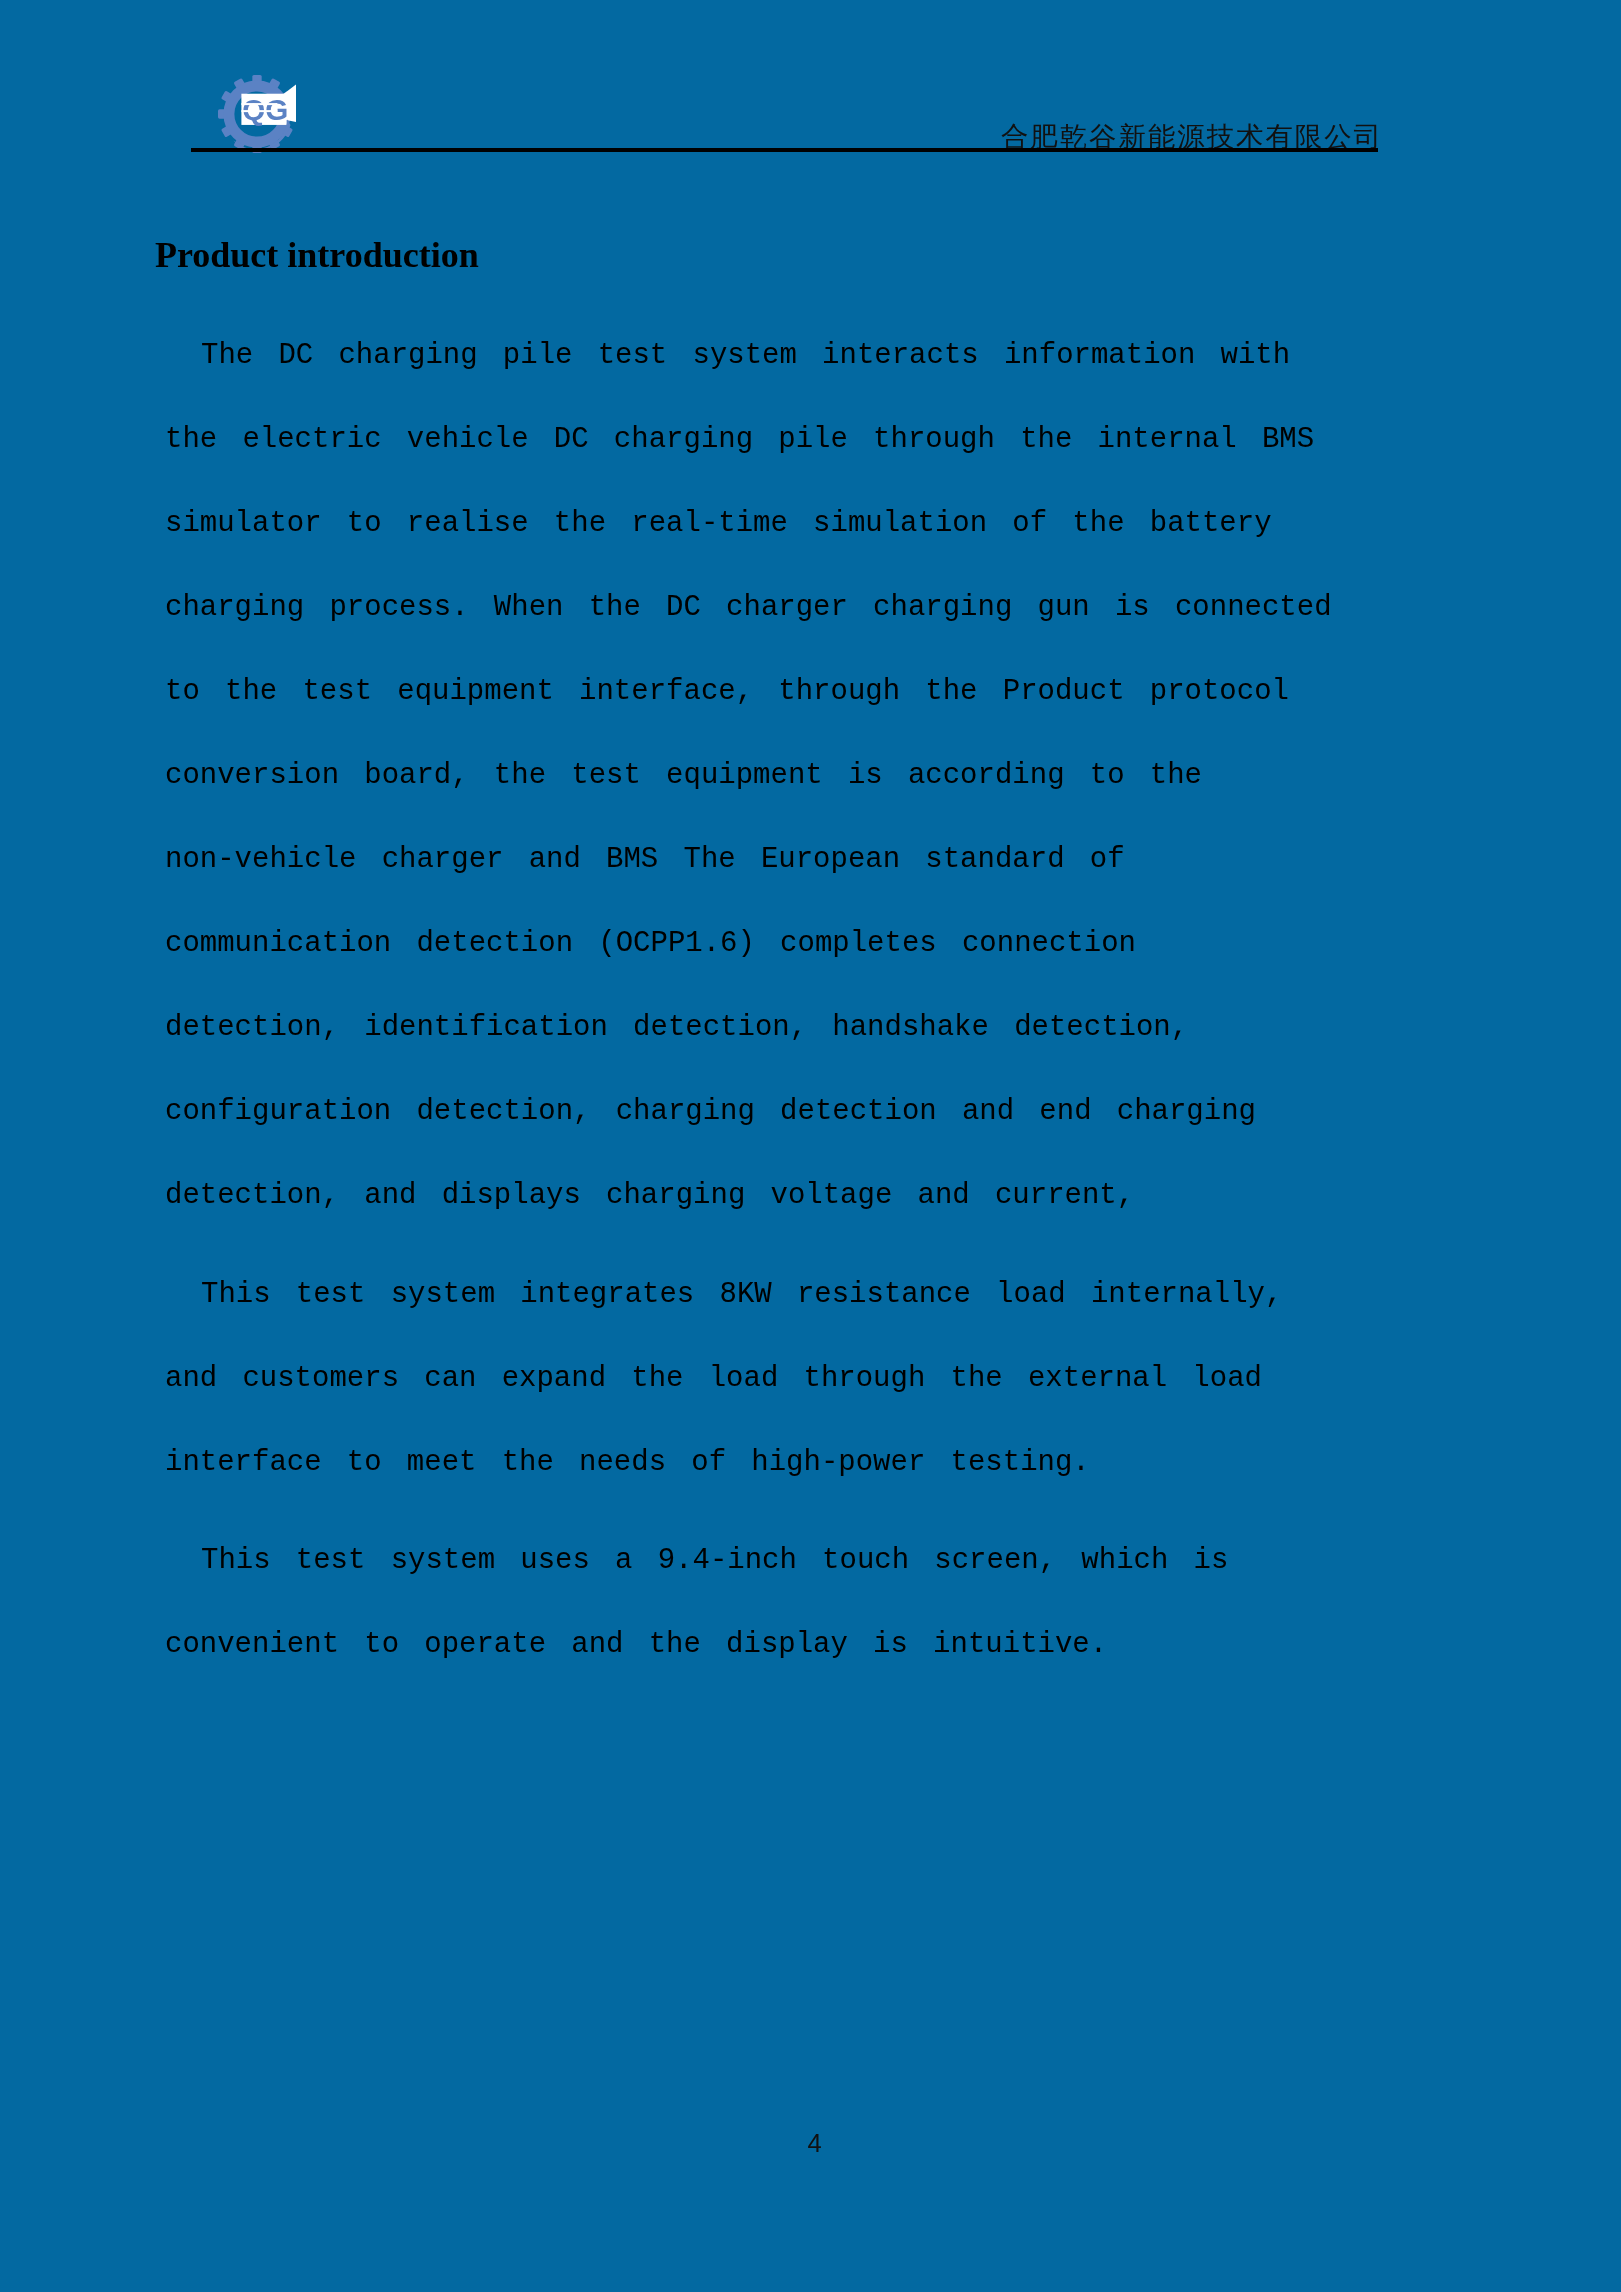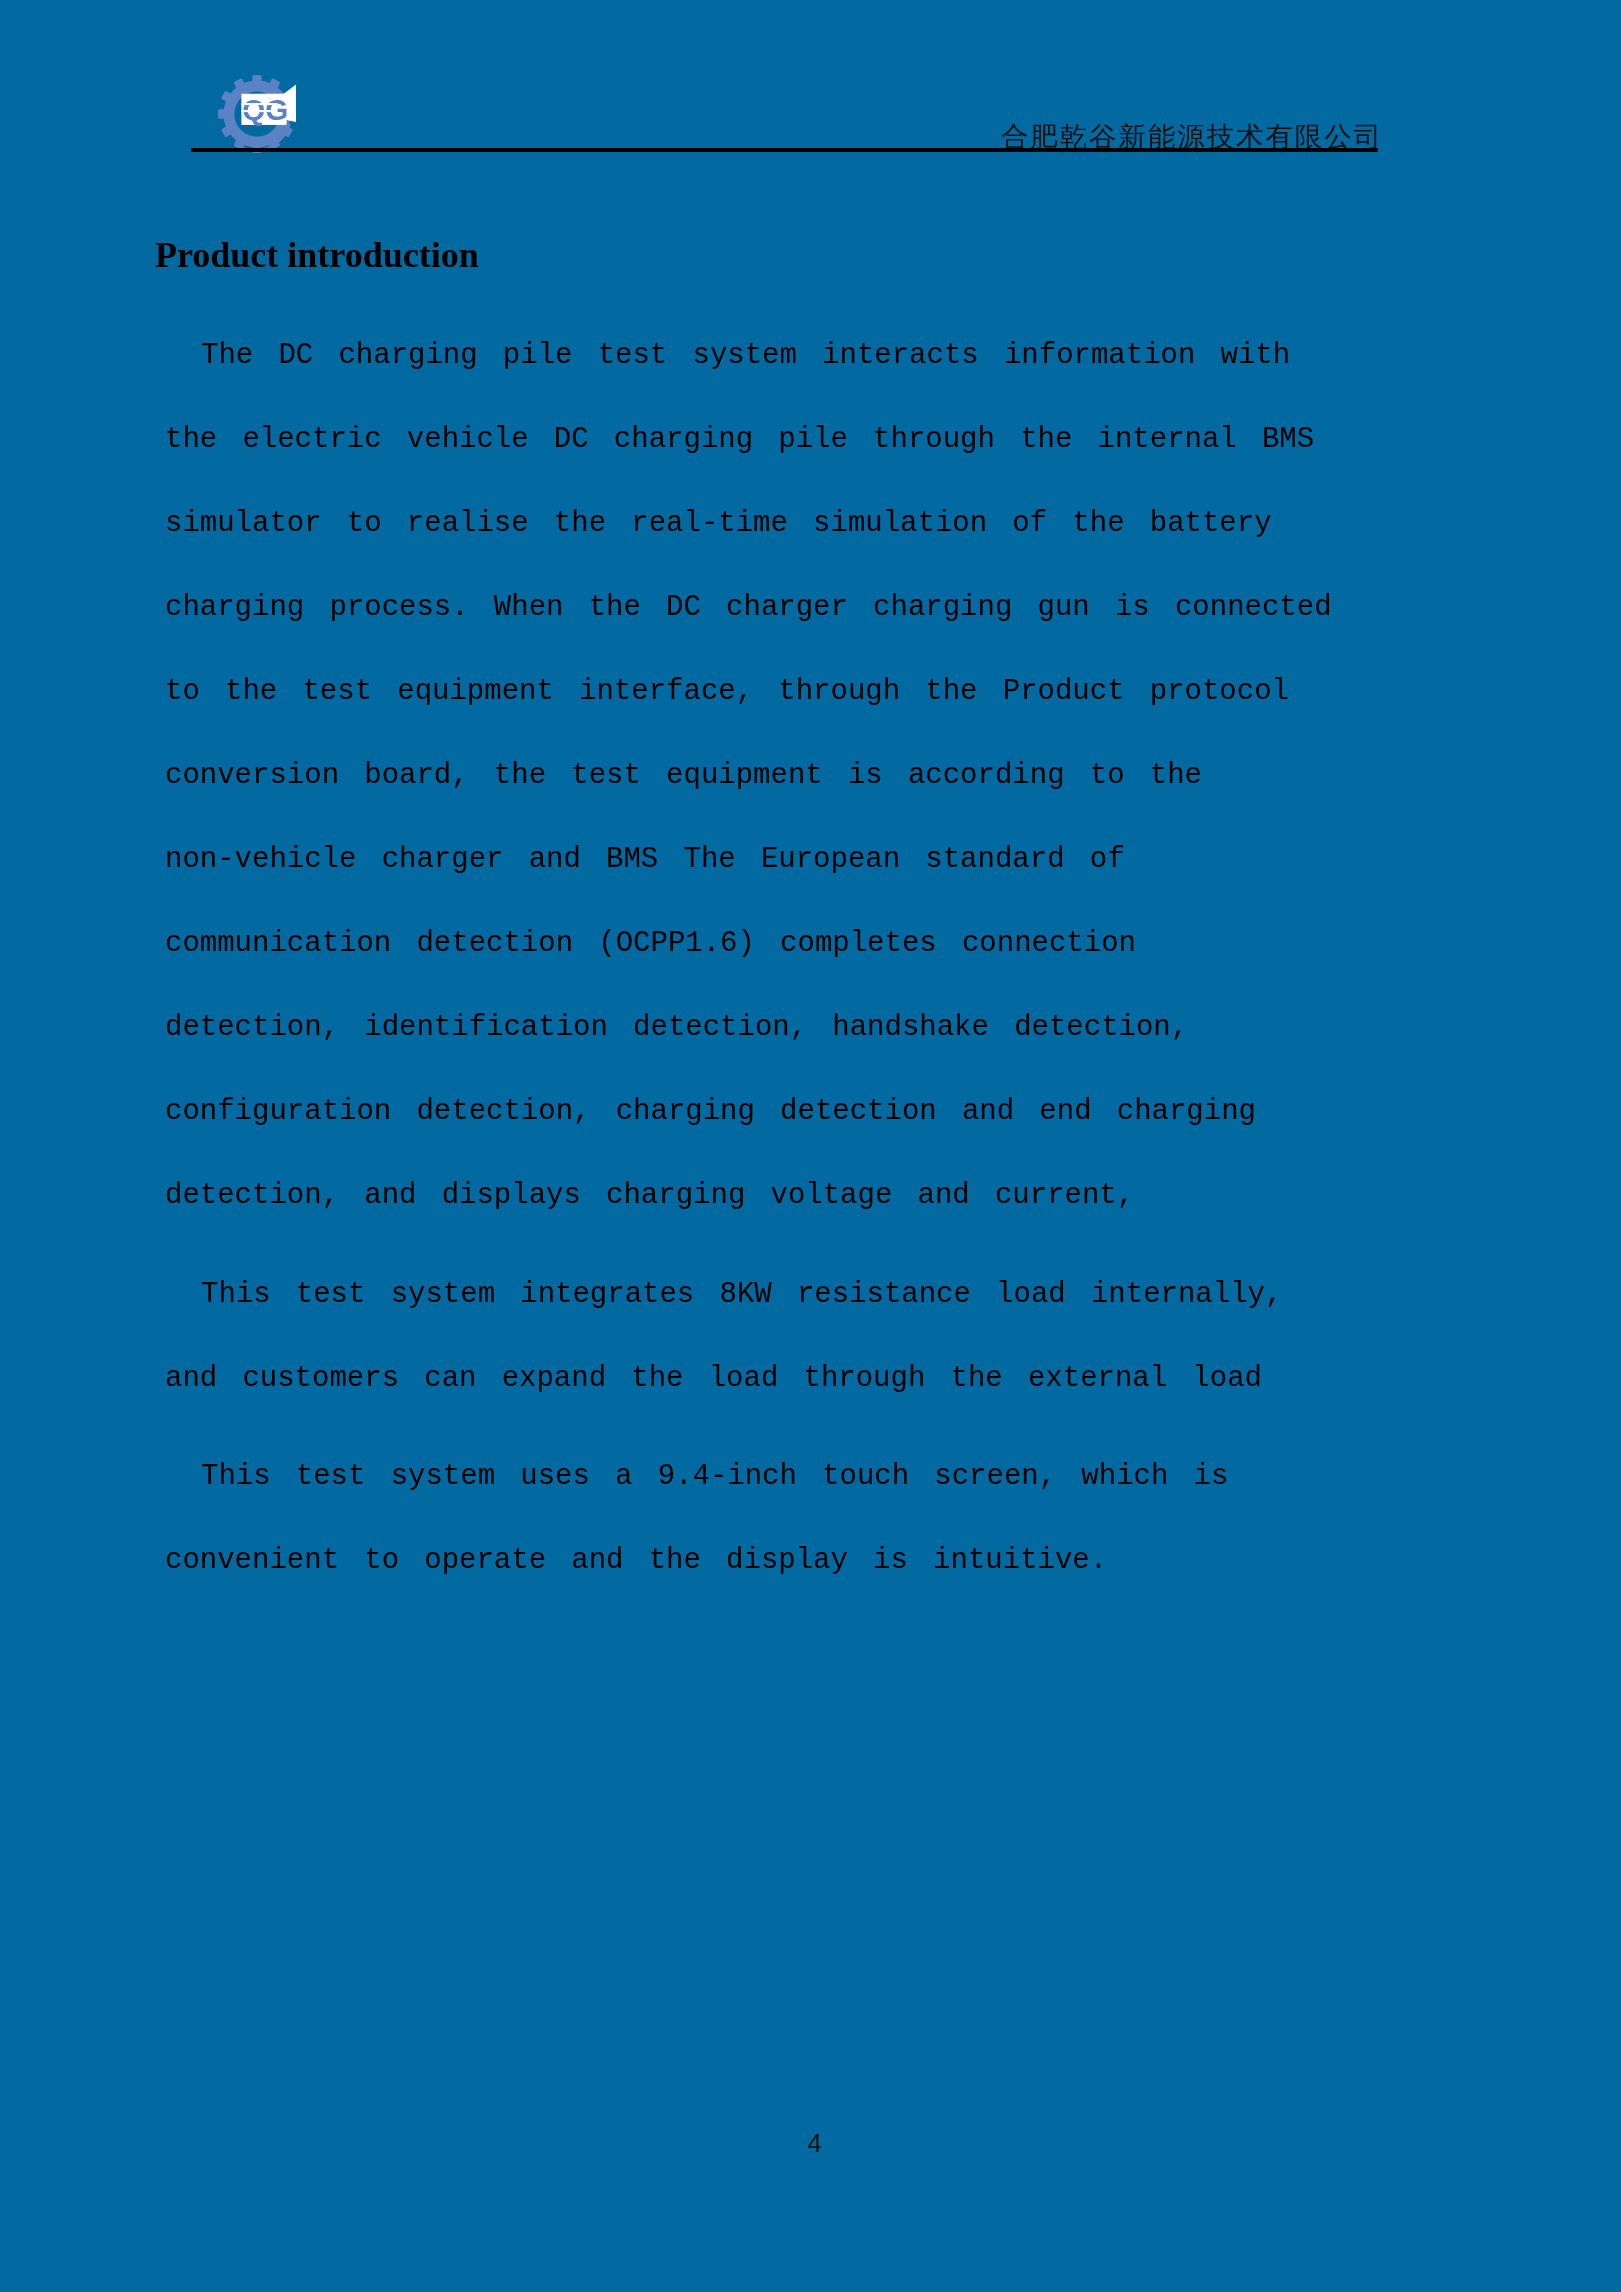--- a/index.html
+++ b/index.html
@@ -104,20 +104,21 @@
         <div class="line">conversion board, the test equipment is according to the</div>
         <div class="line">non-vehicle charger and BMS The European standard of</div>
         <div class="line">communication detection (OCPP1.6) completes connection</div>
         <div class="line">detection, identification detection, handshake detection,</div>
         <div class="line">configuration detection, charging detection and end charging</div>
         <div class="line">detection, and displays charging voltage and current,</div>
       </div>
       <div class="paragraph">
         <div class="line indent">This test system integrates 8KW resistance load internally,</div>
         <div class="line">and customers can expand the load through the external load</div>
+        <div class="line">interface to meet the needs of high-power testing.</div>
       </div>
       <div class="paragraph">
         <div class="line indent">This test system uses a 9.4-inch touch screen, which is</div>
         <div class="line">convenient to operate and the display is intuitive.</div>
       </div>
     </div>
 
   <div class="page-number">4</div>
 
 </div>

